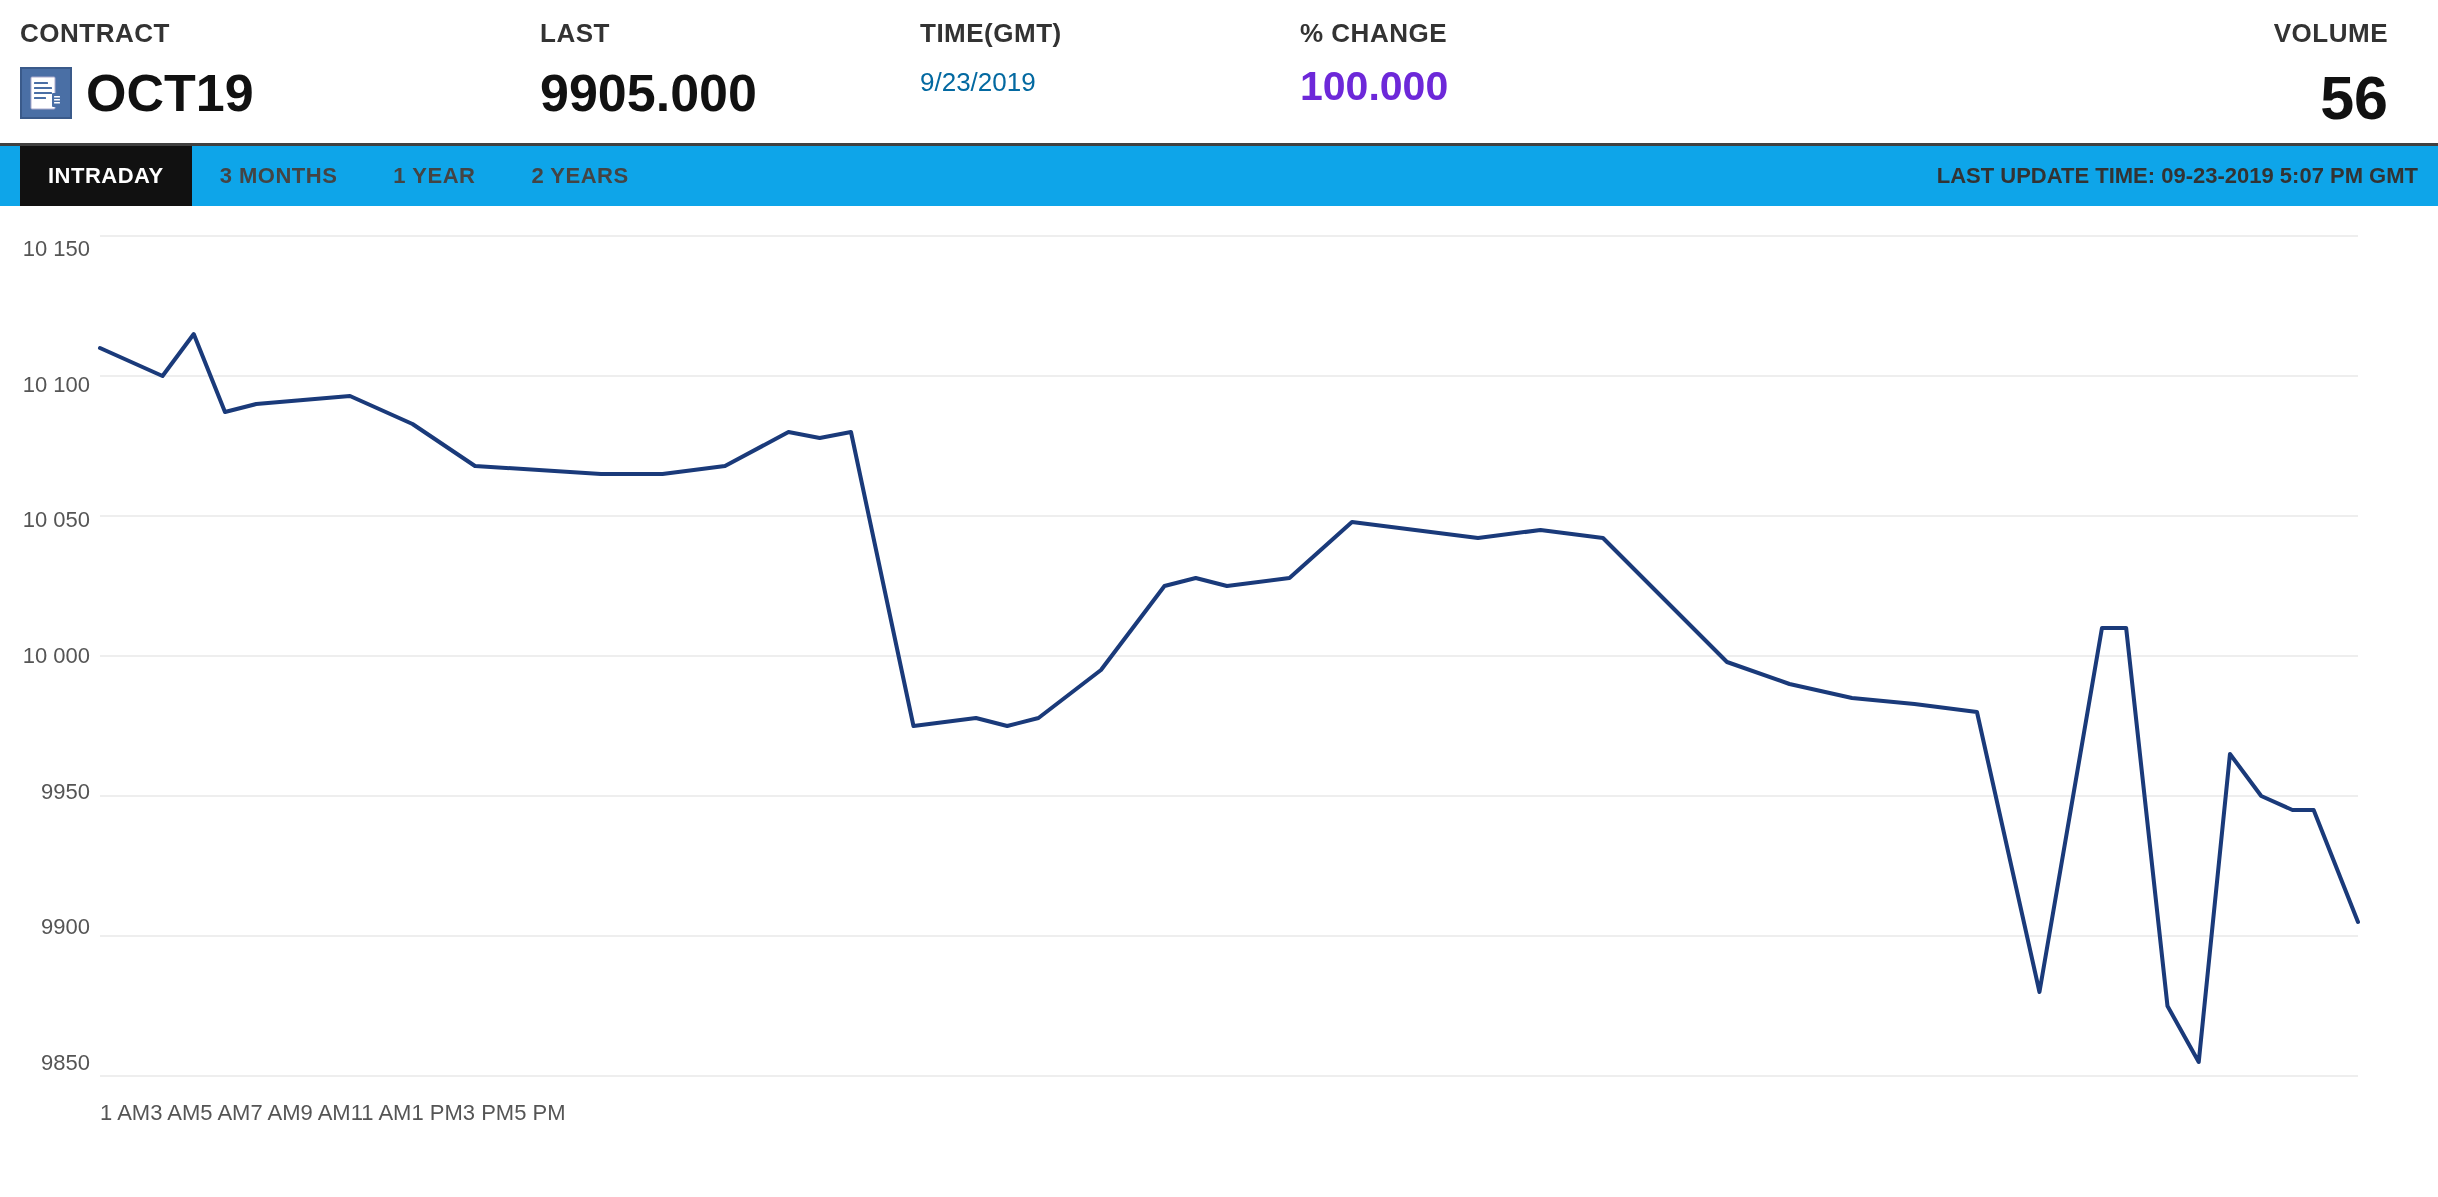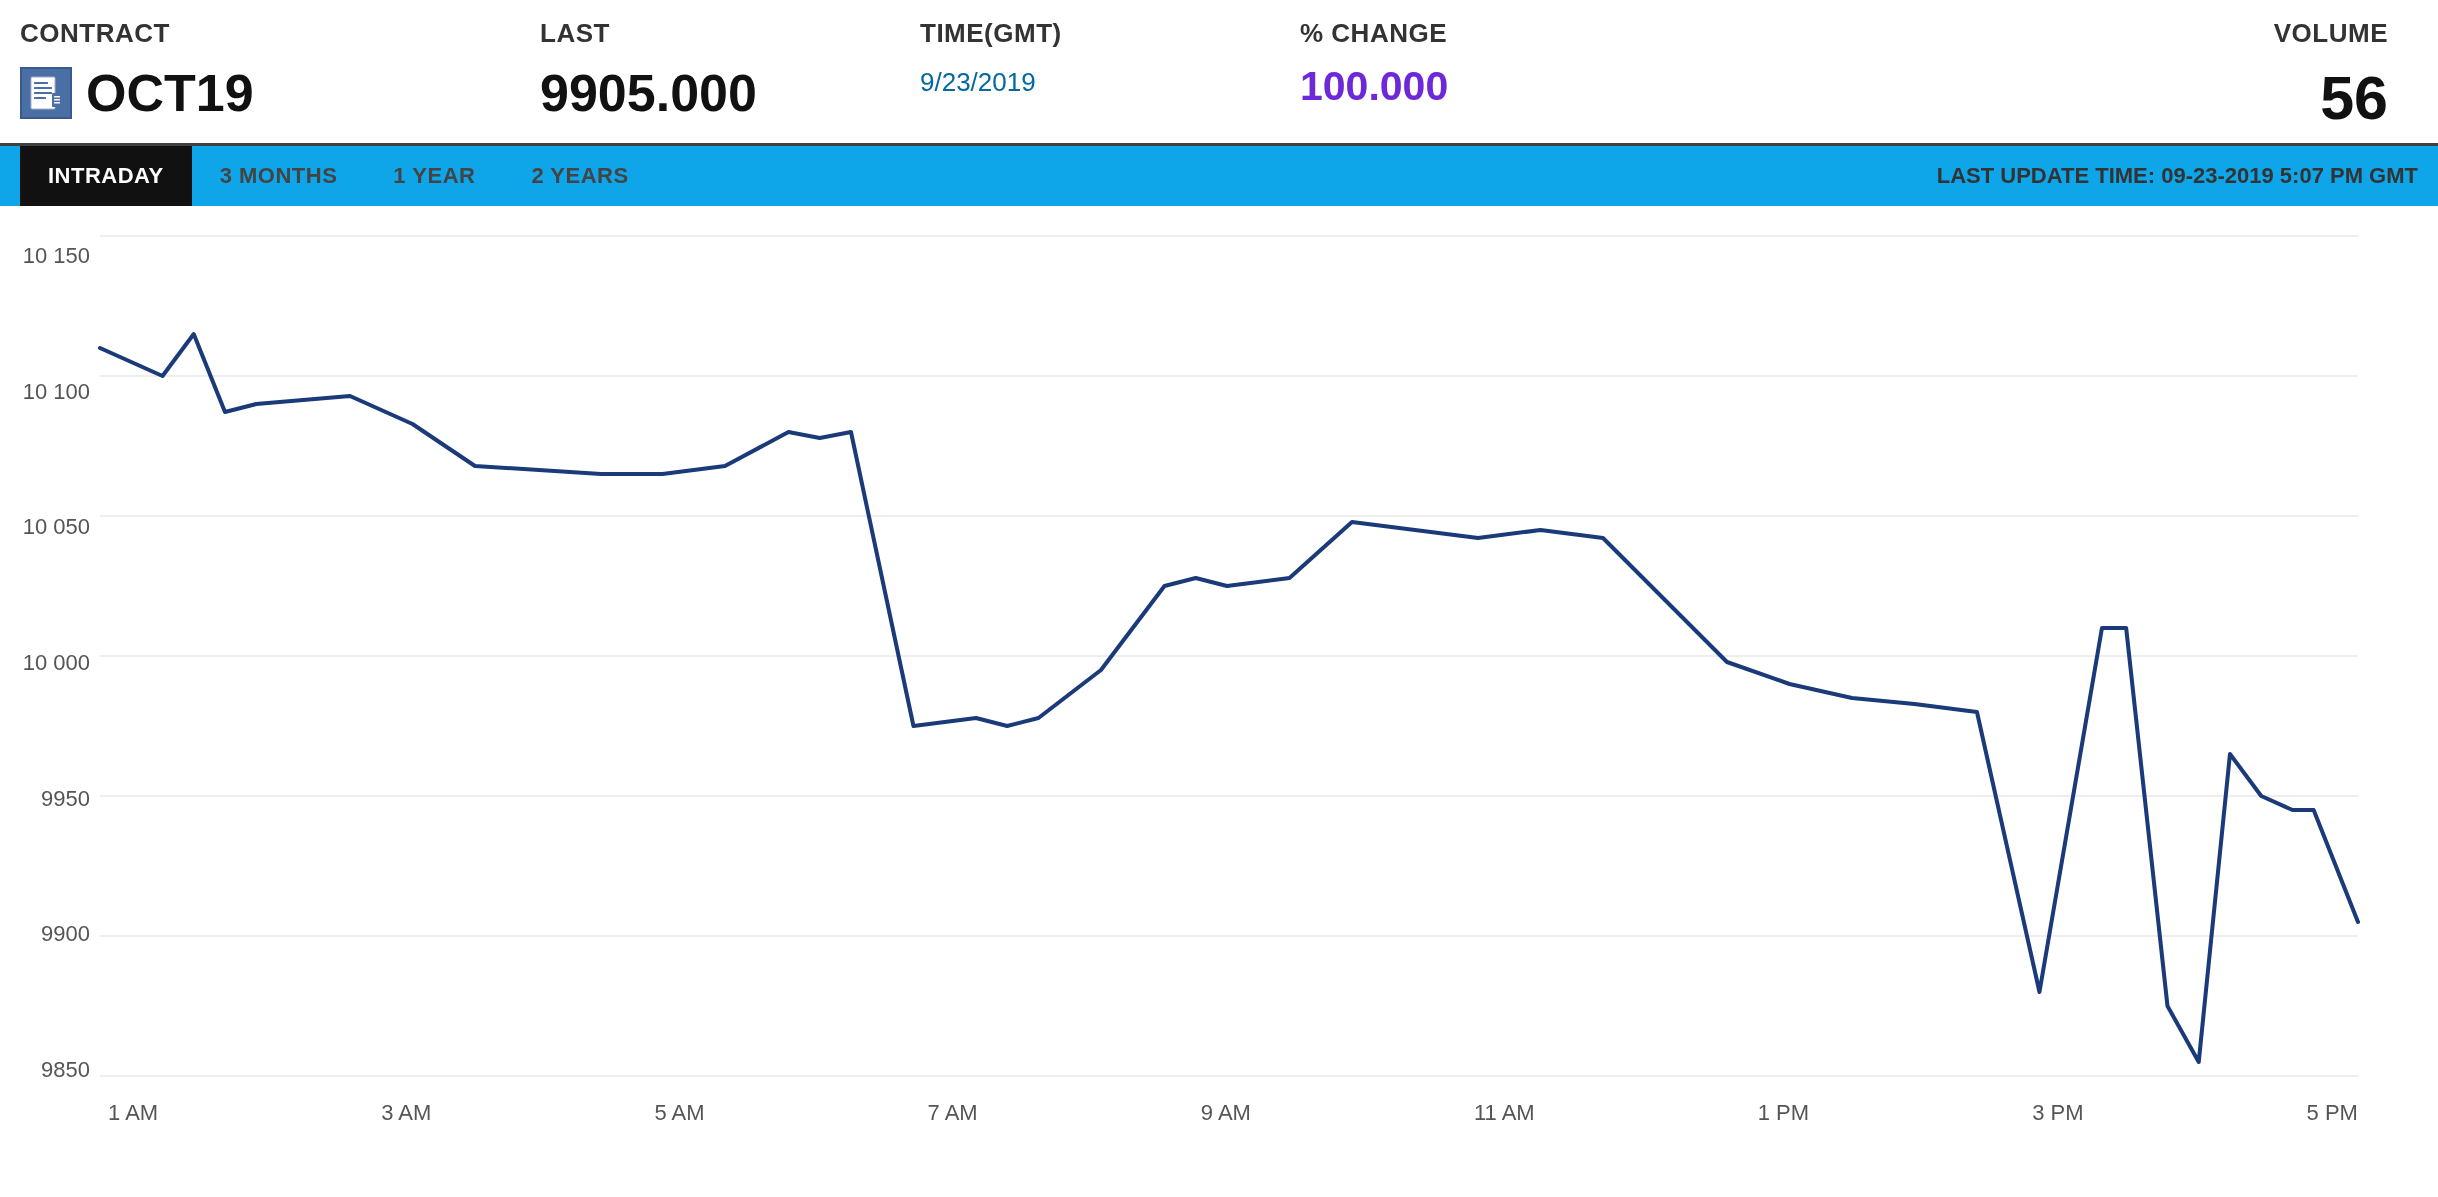--- a/index.html
+++ b/index.html
@@ -128,42 +128,41 @@
     .chart-inner {
       position: relative;
       width: 100%;
       height: 100%;
     }
 
     
     .y-labels {
       position: absolute;
       left: -90px;
-      top: 7px;
+      top: 0;
       height: 100%;
       display: flex;
       flex-direction: column;
       justify-content: space-between;
     }
     .y-label {
       font-size: 22px;
       color: #555;
       text-align: right;
       width: 80px;
     }
 
     
     .x-labels {
       position: absolute;
       bottom: -50px;
       left: 0;
-      right: 0;
-      display: flex;
-      justify-content: space-between;
-      margin-left: 8px;
+      right: 16px;
+      display: flex;
+      justify-content: flex-start;
     }
     .x-label {
       font-size: 22px;
       color: #555;
       text-align: center;
     }
 
     svg.chart-svg {
       position: absolute;
       top: 0; left: 0;

